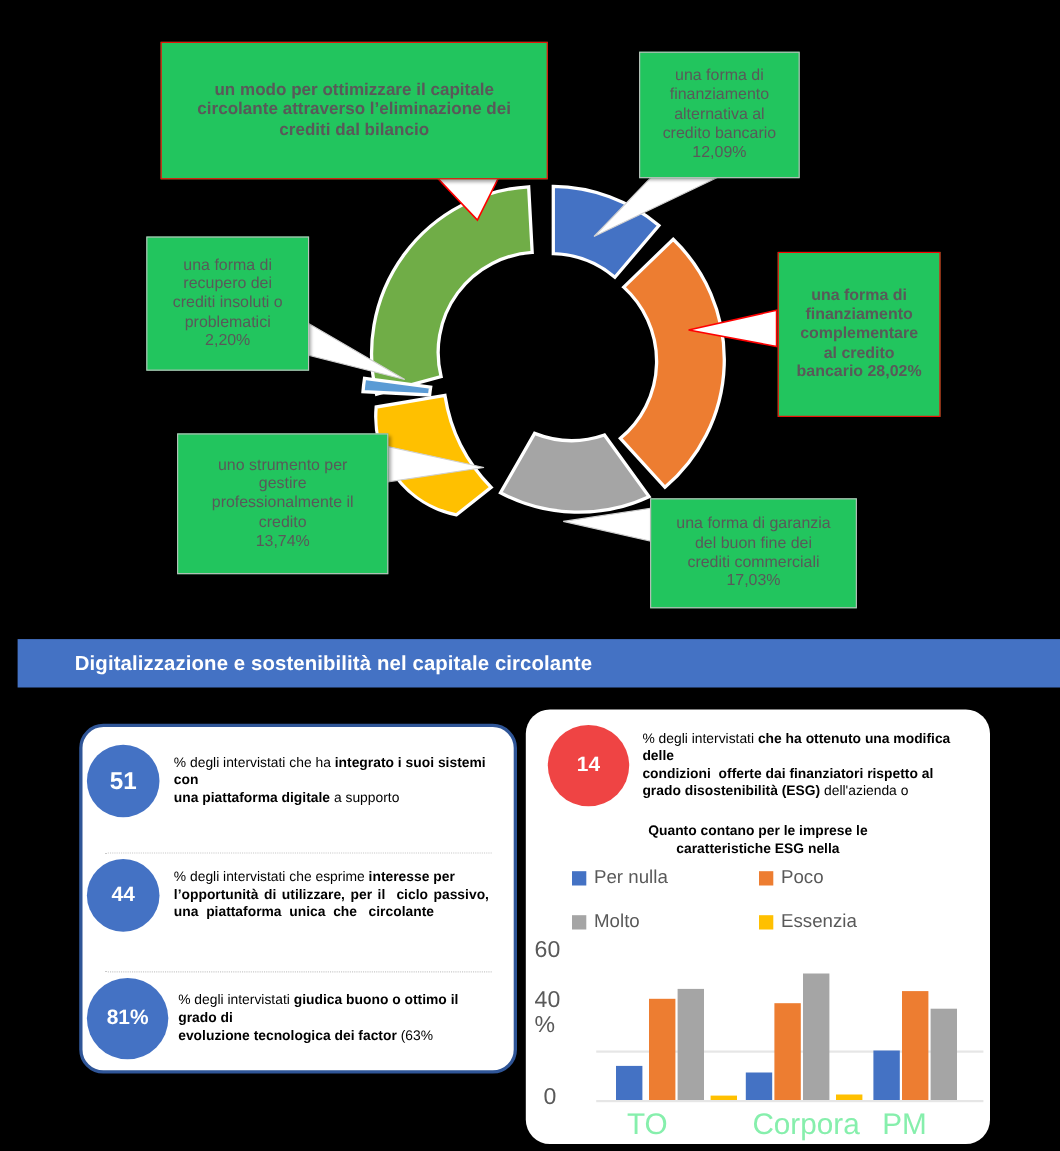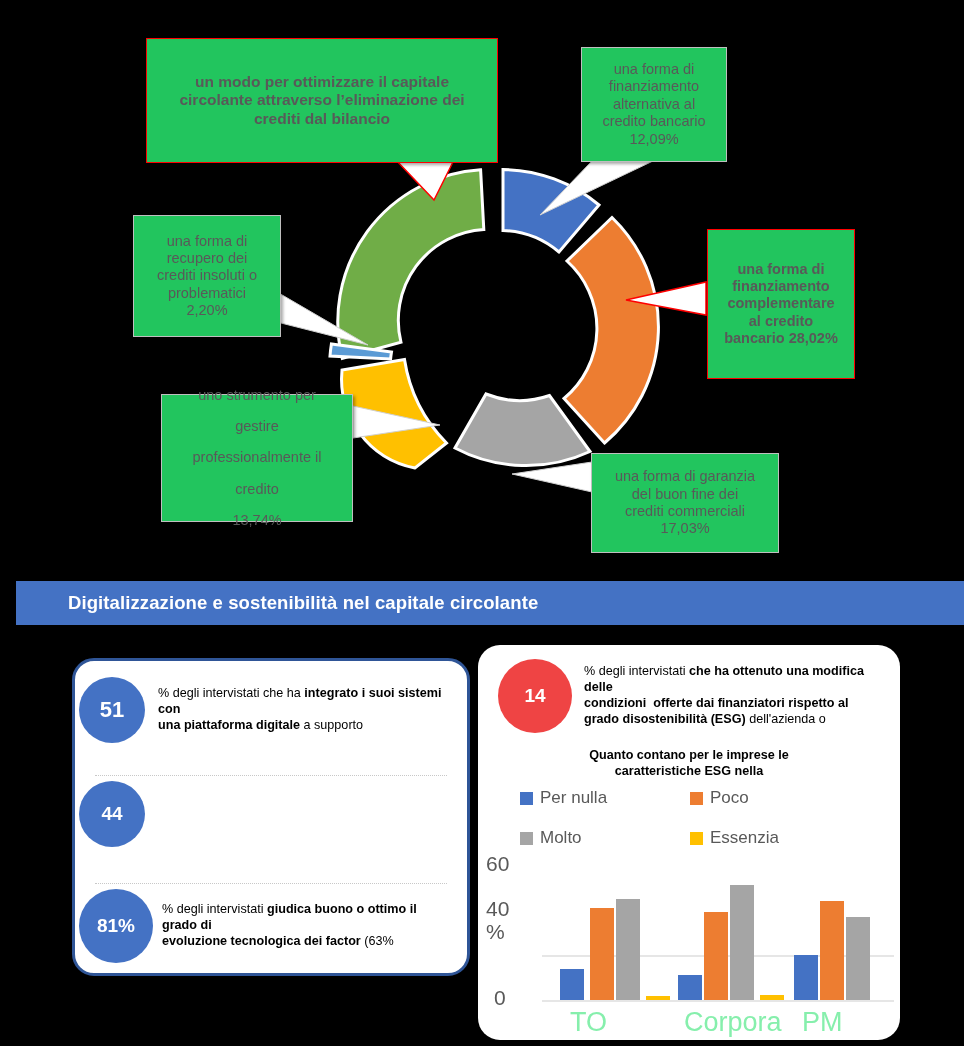--- a/index.html
+++ b/index.html
@@ -116,21 +116,21 @@
   <span class="ln">bancario 28,02%</span>
 </div>
 
 <div class="callout" id="co-garanzia" style="left:591px;top:453px;width:188px;height:100px;font-size:14.5px;padding:4px 6px;">
   <span class="ln">una forma di garanzia</span>
   <span class="ln">del buon fine dei</span>
   <span class="ln">crediti commerciali</span>
   <span class="ln">17,03%</span>
 </div>
 
-<div class="callout" id="co-strumento" style="left:161px;top:394px;width:192px;height:128px;font-size:14.5px;padding:4px 6px;gap:14px;">
+<div class="callout" id="co-strumento" style="left:161px;top:394px;width:192px;height:128px;font-size:14.5px;padding:4px 6px;">
   <span class="ln">uno strumento per</span>
   <span class="ln">gestire</span>
   <span class="ln">professionalmente il</span>
   <span class="ln">credito</span>
   <span class="ln">13,74%</span>
 </div>
 
 <div class="callout" id="co-recupero" style="left:133px;top:215px;width:148px;height:122px;font-size:14.5px;padding:4px 6px;">
   <span class="ln">una forma di</span>
   <span class="ln">recupero dei</span>
@@ -147,20 +147,21 @@
 
   <div class="stat-row" style="left:4px;top:16px;width:380px;">
     <div class="bubble blue" style="width:66px;height:66px;font-size:22px;">51</div>
     <div class="stat-text" style="margin-left:13px;width:290px;">% degli intervistati che ha <b>integrato i suoi sistemi con</b><br><b>una piattaforma digitale</b> a supporto</div>
   </div>
 
   <div class="divider" style="left:20px;top:114px;width:352px;"></div>
 
   <div class="stat-row" style="left:4px;top:120px;width:380px;">
     <div class="bubble blue" style="width:66px;height:66px;font-size:19px;">44</div>
+    <div class="stat-text" style="margin-left:13px;width:290px;text-align:justify;">% degli intervistati che esprime <b>interesse per</b><br><b>l’opportunità di utilizzare, per il&nbsp; ciclo passivo,&nbsp; una&nbsp; piattaforma&nbsp; unica&nbsp; che&nbsp;&nbsp; circolante</b></div>
   </div>
 
   <div class="divider" style="left:20px;top:222px;width:352px;"></div>
 
   <div class="stat-row" style="left:4px;top:228px;width:380px;">
     <div class="bubble blue" style="width:74px;height:74px;font-size:19px;">81%</div>
     <div class="stat-text" style="margin-left:9px;width:290px;">% degli intervistati <b>giudica buono o ottimo il grado di</b><br><b>evoluzione tecnologica dei factor</b> (63%</div>
   </div>
 </div>
 

